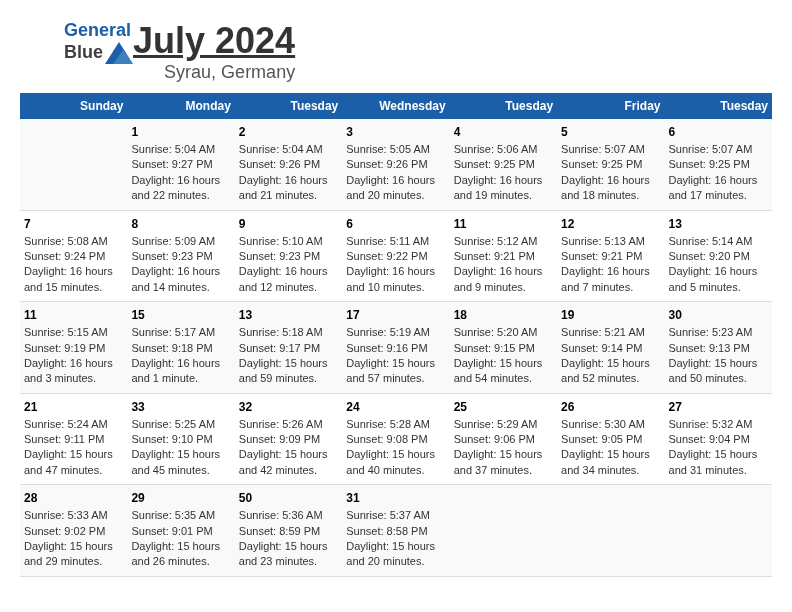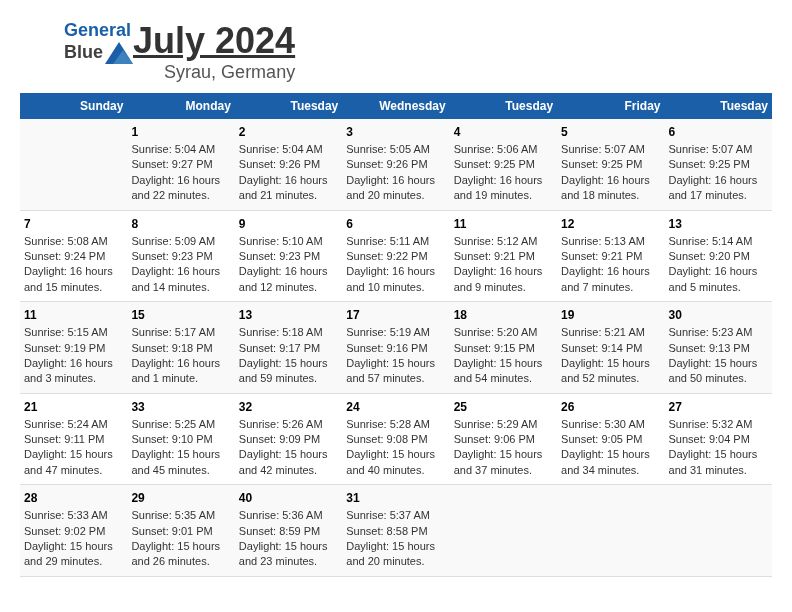--- a/index.html
+++ b/index.html
@@ -242,21 +242,21 @@
       <tr>
         <td>
           <span class="day-number">28</span>
           <div class="cell-info">Sunrise: 5:33 AM<br>Sunset: 9:02 PM<br>Daylight: 15 hours and 29 minutes.</div>
         </td>
         <td>
           <span class="day-number">29</span>
           <div class="cell-info">Sunrise: 5:35 AM<br>Sunset: 9:01 PM<br>Daylight: 15 hours and 26 minutes.</div>
         </td>
         <td>
-          <span class="day-number">40</span>
+          <span class="day-number">50</span>
           <div class="cell-info">Sunrise: 5:36 AM<br>Sunset: 8:59 PM<br>Daylight: 15 hours and 23 minutes.</div>
         </td>
         <td>
           <span class="day-number">31</span>
           <div class="cell-info">Sunrise: 5:37 AM<br>Sunset: 8:58 PM<br>Daylight: 15 hours and 20 minutes.</div>
         </td>
         <td></td>
         <td></td>
         <td></td>
       </tr>

